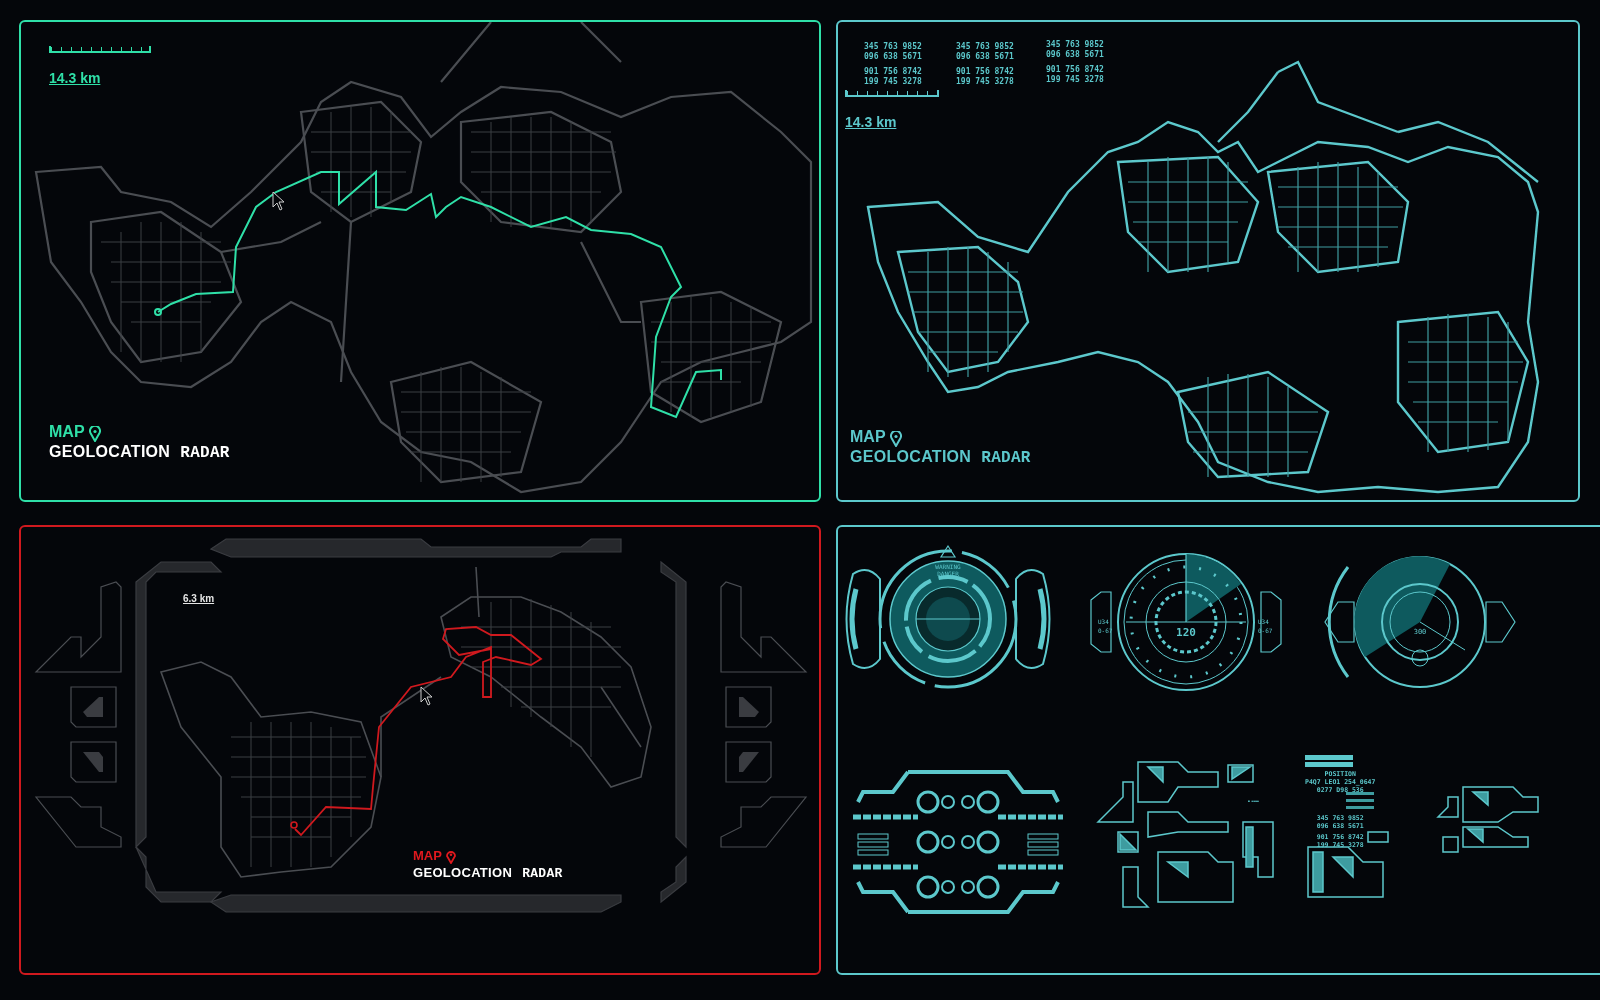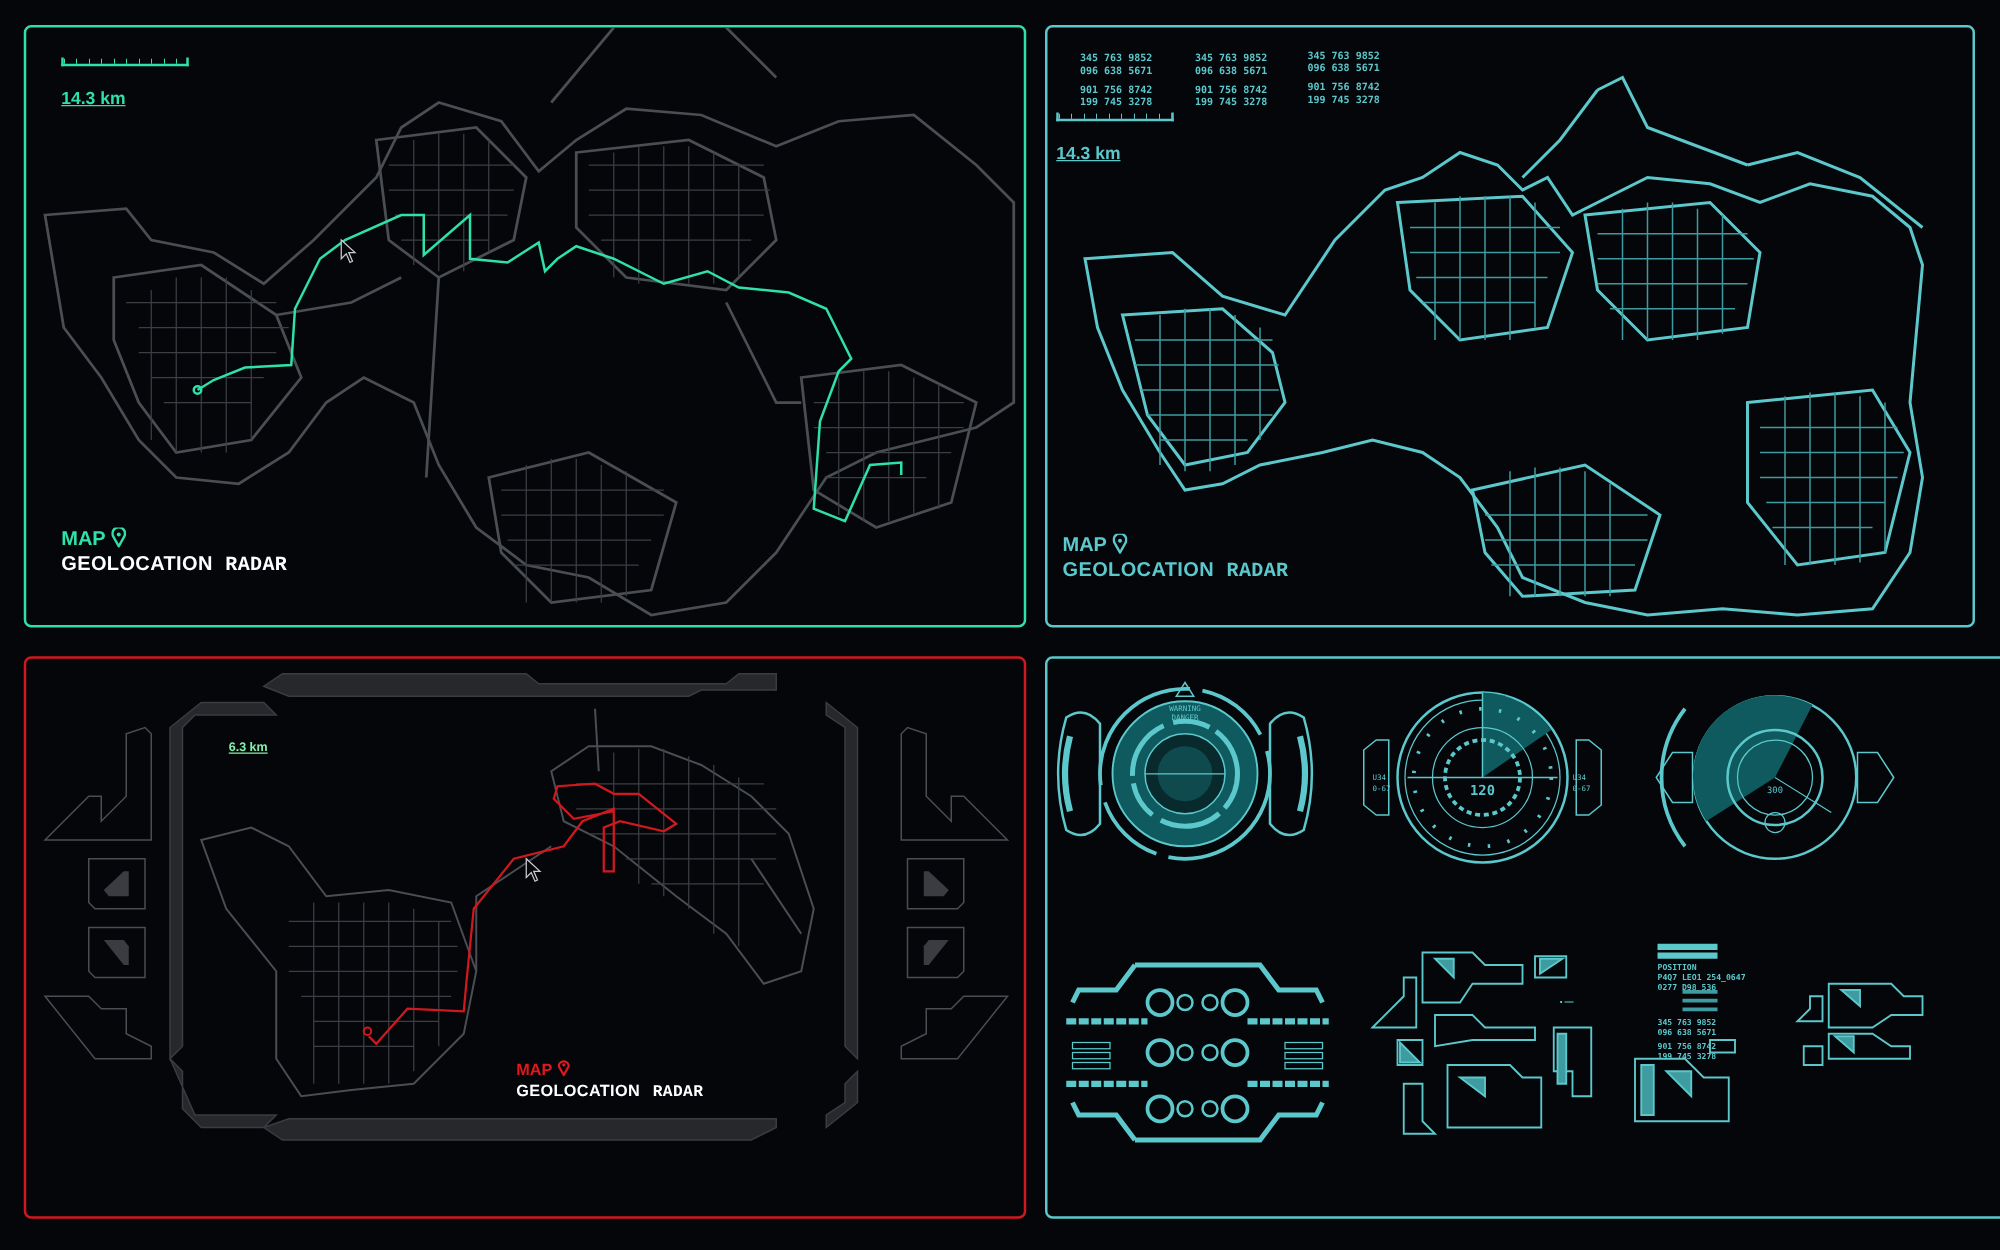--- a/index.html
+++ b/index.html
@@ -8,21 +8,21 @@
   .p1{left:19px;top:20px;width:802px;height:482px;border-color:#2fe0a8;}
   .p2{left:836px;top:20px;width:744px;height:482px;border-color:#5cc8cc;}
   .p3{left:19px;top:525px;width:802px;height:450px;border-color:#d0191e;}
   .p4{left:836px;top:525px;width:848px;height:450px;border-color:#5cc8cc;}
   .panel svg.bg{position:absolute;left:0;top:0;}
   .scale{position:absolute;}
   .scale .ruler{height:7px;border-bottom:2px solid;border-left:2px solid;border-right:2px solid;box-sizing:border-box;
     background-image:repeating-linear-gradient(90deg,currentColor 0 1px,transparent 1px 10px);background-size:100% 4px;background-repeat:no-repeat;background-position:bottom;}
   .scale .lbl{font-weight:bold;font-size:14px;text-decoration:underline;margin-top:17px;}
   .title{position:absolute;font-weight:bold;line-height:20px;}
-  .title .map{font-size:16px;display:flex;align-items:flex-start;gap:4px;}
+  .title .map{font-size:16px;display:flex;align-items:flex-end;gap:4px;}
   .title .geo{font-size:16px;color:#ffffff;letter-spacing:0.3px;}
   .title .geo span+span{margin-left:10px;font-family:Liberation Mono, monospace;}
   .nums{position:absolute;font-family:"DejaVu Sans Mono",monospace;font-size:8px;color:#5cc8cc;line-height:10px;font-weight:bold;}
   .nums .grp{margin-bottom:5px;}
   .hudtxt{font-family:"DejaVu Sans Mono",monospace;font-size:7px;fill:#5cc8cc;}
   .pos{position:absolute;font-family:"DejaVu Sans Mono",monospace;font-size:6.5px;color:#5cc8cc;line-height:8px;font-weight:bold;}
 </style>
 </head>
 <body>
 
@@ -161,21 +161,21 @@
       <path d="M455 40 L458 90 M360 250 L360 190 L420 150 M580 160 L620 220"></path>
     </g>
     <g stroke="#3b3e43" stroke-width="1">
       <path d="M210 210 H340 M210 230 H345 M210 250 H345 M220 270 H340 M230 290 H330 M230 310 H310 M230 195 V340 M250 195 V340 M270 195 V340 M290 195 V340 M310 200 V330 M330 210 V310"></path>
       <path d="M440 100 H590 M440 120 H600 M450 140 H600 M480 160 H600 M500 180 H590 M470 75 V170 M490 72 V180 M510 72 V190 M530 78 V200 M550 85 V220 M570 95 V230"></path>
     </g>
     <path d="M274 302 L280 308 L305 280 L350 282 L352 260 L358 200 L390 160 L430 150 L445 130 L470 120 L470 170 L462 170 L462 135 L475 130 L510 138 L520 132 L490 108 L470 108 L455 100 L425 102 L422 112 L438 128 L470 122" fill="none" stroke="#d0191e" stroke-width="1.8"></path>
     <circle cx="273" cy="298" r="3" fill="none" stroke="#d0191e" stroke-width="1.6"></circle>
     <path d="M400 160 L400 175 L404 171 L407 178 L409 177 L406 170 L411 170 Z" fill="#04060a" stroke="#ccc" stroke-width="1"></path>
   </svg>
-  <div class="scale" style="left:162px;top:66px;color:#86efac;">
+  <div class="scale" style="left:162px;top:66px;color:#e5e5e5;">
     <div class="lbl" style="font-size:10px;margin-top:0;">6.3 km</div>
   </div>
   <div class="title" style="left:392px;top:320px;line-height:17px;">
     <div class="map" style="color:#e0191e;font-size:13px;">
       <span>MAP</span>
       <svg width="10" height="14">
           <path d="M5 13 L1 6 A4 4 0 1 1 9 6 Z" fill="none" stroke="#e0191e" stroke-width="1.8"></path>
           <circle cx="5" cy="4.8" r="1.3" fill="#e0191e"></circle>
         </svg>
     </div>
@@ -283,21 +283,21 @@
       <path d="M-15 0 L0 0 L0 15 L-15 15 Z"></path>
       <path d="M-150 10 L-110 10 L-95 25 L-75 25 L-75 60 L-150 60 Z"></path>
       <path d="M-145 15 L-135 15 L-135 55 L-145 55 Z" fill="#3e9ca0"></path>
       <path d="M-125 20 L-105 20 L-105 40 Z" fill="#3e9ca0"></path>
       <path d="M-90 -5 L-70 -5 L-70 5 L-90 5 Z"></path>
       <rect x="-112" y="-45" width="28" height="3" fill="#3e9ca0" stroke="none"></rect>
       <rect x="-112" y="-38" width="28" height="3" fill="#3e9ca0" stroke="none"></rect>
       <rect x="-112" y="-31" width="28" height="3" fill="#3e9ca0" stroke="none"></rect>
     </g>
   </svg>
-  <div class="pos" style="left:488px;top:228px;">
+  <div class="pos" style="left:467px;top:228px;text-align:center;">
     <div style="width:48px;height:5px;background:#5cc8cc;margin-bottom:2px;"></div>
     <div style="width:48px;height:5px;background:#5cc8cc;margin-bottom:3px;"></div>
     <div>POSITION</div>
     <div>P4Q7 LEO1 254_0647</div>
     <div style="margin-bottom:20px;">0277 D98 536</div>
     <div>345 763 9852</div>
     <div style="margin-bottom:3px;">096 638 5671</div>
     <div>901 756 8742</div>
     <div>199 745 3278</div>
   </div>

